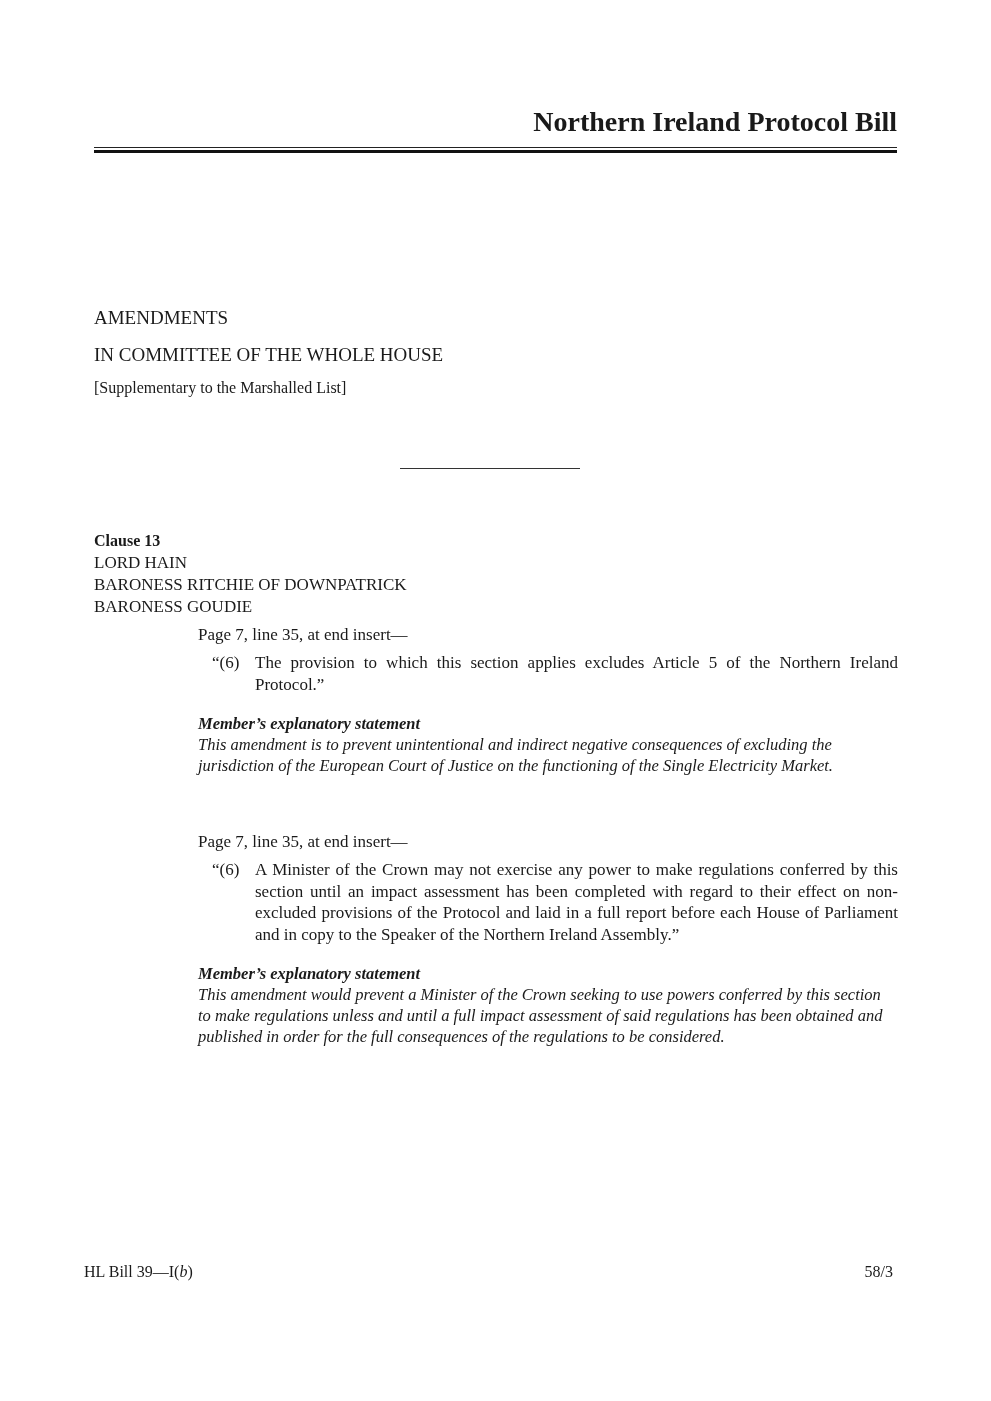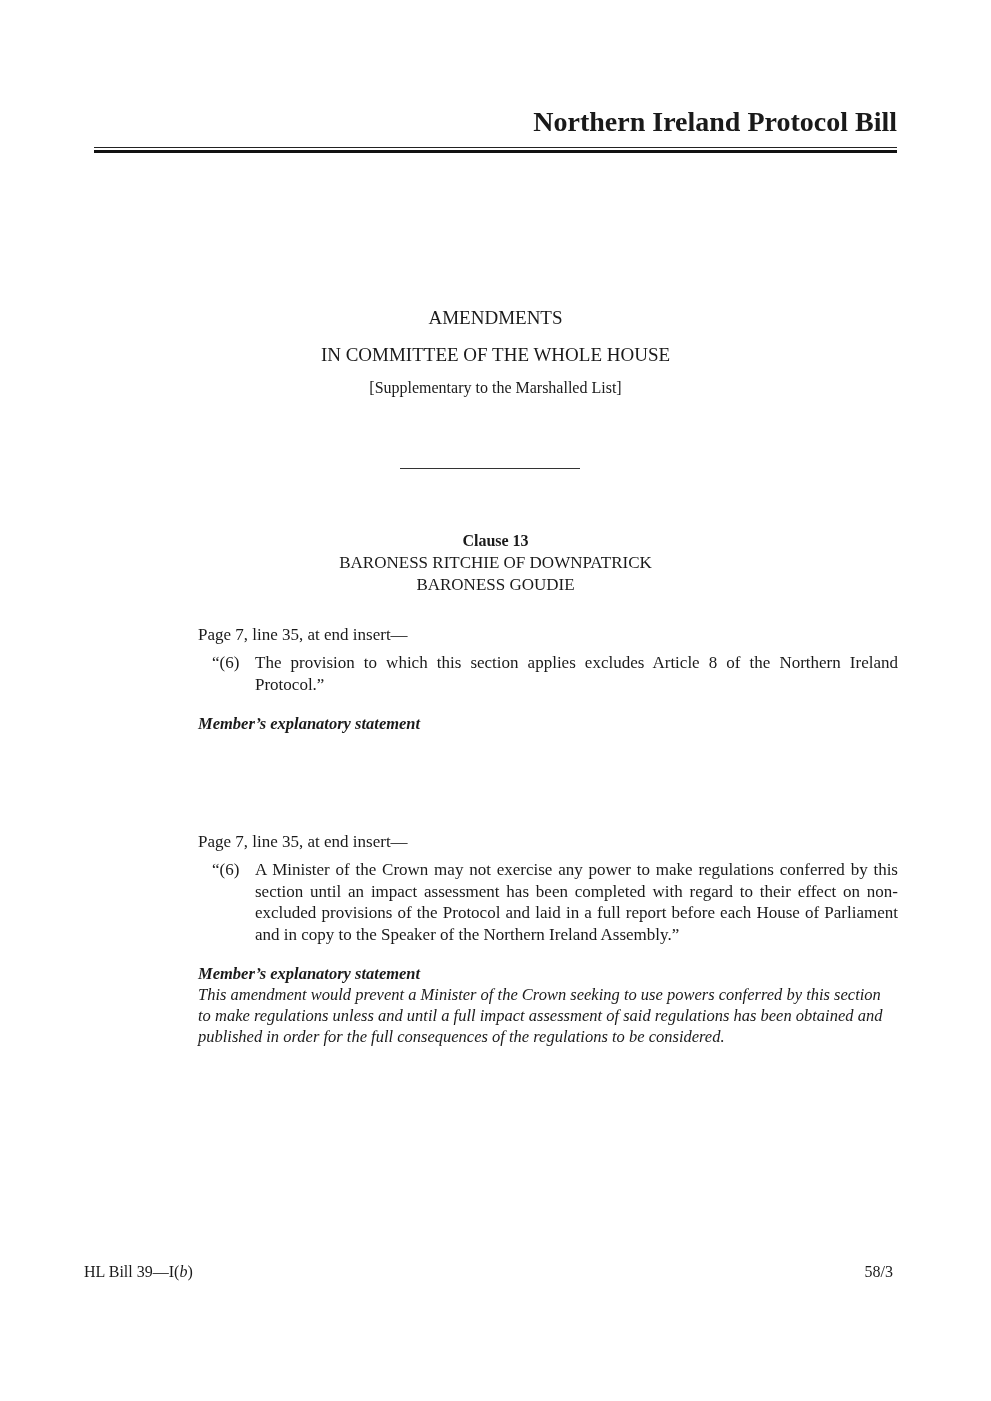--- a/index.html
+++ b/index.html
@@ -6,21 +6,21 @@
     body {
       width: 991px; height: 1401px; position: relative; overflow: hidden;
       font-family: "Liberation Serif", "DejaVu Serif", serif; color: #1a1a1a;
     }
     .title {
       position: absolute; left: 94px; width: 803px; top: 106px;
       text-align: right; font-size: 28px; font-weight: bold; letter-spacing: 0px;
     }
     .rule-thin { position: absolute; left: 94px; width: 803px; top: 147px; height: 1px; background: #222; }
     .rule-thick { position: absolute; left: 94px; width: 803px; top: 150px; height: 3px; background: #111; }
-    .center-block { position: absolute; left: 94px; width: 803px; text-align: center; }
+    .center-block { position: absolute; left: 94px; width: 803px; text-align: left; }
     .heading-line { font-size: 19px; line-height: 37px; }
     .subheading { font-size: 16px; line-height: 30px; }
     .short-rule { position: absolute; left: 400px; width: 180px; top: 468px; height: 1px; background: #333; }
     .clause { top: 532px; font-size: 16px; font-weight: bold; }
     .members { top: 552px; font-size: 17px; line-height: 22px; }
     .body-block { position: absolute; left: 198px; width: 700px; font-size: 17px; }
     .instr { line-height: 22px; }
     .amend { display: flex; margin-left: 14px; line-height: 21.5px; margin-top: 6px; text-align: justify; }
     .amend-num { width: 43px; flex: 0 0 43px; }
     .amend-text { flex: 1; text-align: justify; }
@@ -40,32 +40,34 @@
   <div class="heading-line">AMENDMENTS</div>
   <div class="heading-line">IN COMMITTEE OF THE WHOLE HOUSE</div>
   <div class="subheading">[Supplementary to the Marshalled List]</div>
 </div>
 
 <div class="short-rule"></div>
 
 <div class="center-block clause">Clause 13</div>
 
 <div class="center-block members">
+  <div>LORD HAIN</div>
   <div>BARONESS RITCHIE OF DOWNPATRICK</div>
   <div>BARONESS GOUDIE</div>
 </div>
 
 <div class="body-block" style="top:624px;">
   <div class="instr">Page 7, line 35, at end insert—</div>
   <div class="amend">
     <span class="amend-num">“(6)</span>
-    <span class="amend-text">The provision to which this section applies excludes Article 8 of the Northern Ireland Protocol.”</span>
+    <span class="amend-text">The provision to which this section applies excludes Article 5 of the Northern Ireland Protocol.”</span>
   </div>
   <div style="height:18px;"></div>
   <div class="stmt-title">Member’s explanatory statement</div>
+  <div class="stmt-body">This amendment is to prevent unintentional and indirect negative consequences of excluding the jurisdiction of the European Court of Justice on the functioning of the Single Electricity Market.</div>
 </div>
 
 <div class="body-block" style="top:831px;">
   <div class="instr">Page 7, line 35, at end insert—</div>
   <div class="amend">
     <span class="amend-num">“(6)</span>
     <span class="amend-text">A Minister of the Crown may not exercise any power to make regulations conferred by this section until an impact assessment has been completed with regard to their effect on non-excluded provisions of the Protocol and laid in a full report before each House of Parliament and in copy to the Speaker of the Northern Ireland Assembly.”</span>
   </div>
   <div style="height:18px;"></div>
   <div class="stmt-title">Member’s explanatory statement</div>

